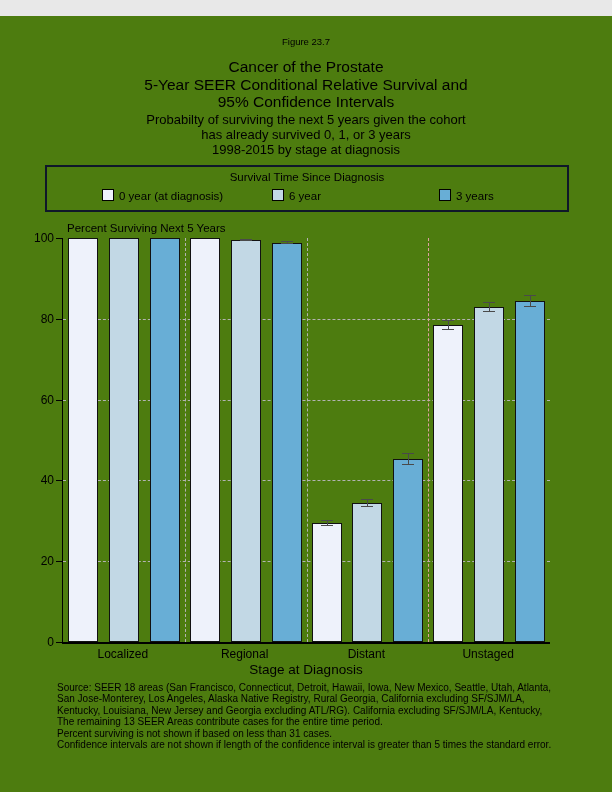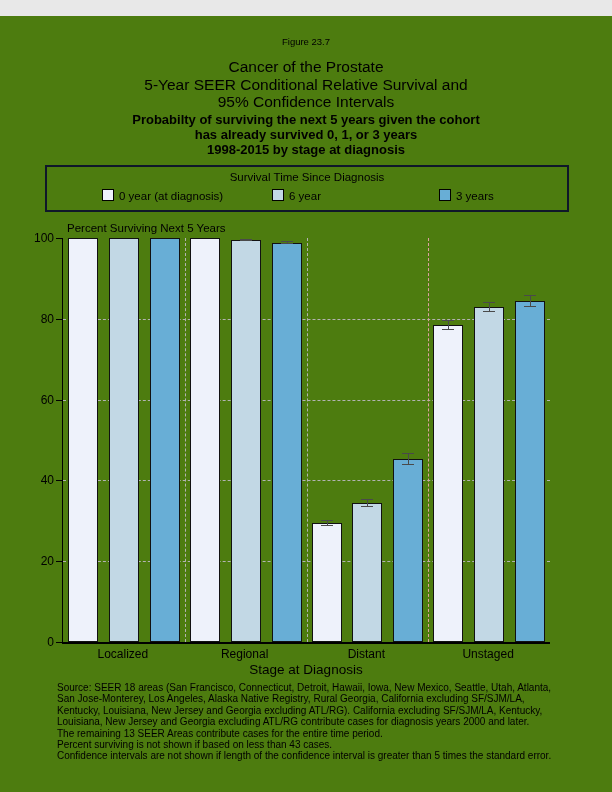--- a/index.html
+++ b/index.html
@@ -3,21 +3,21 @@
 <meta charset="utf-8">
 <style>
   html,body{margin:0;padding:0;background:#e8e8e8;}
   .page{
     position:relative;width:612px;height:792px;background:#4d7c0f;margin:16px auto;
     font-family:"Liberation Sans","DejaVu Sans",sans-serif;color:#000;overflow:hidden;
   }
   .centered{position:absolute;left:0;width:612px;text-align:center;}
   .fig-label{top:20px;font-size:9.5px;}
   .t-main{font-size:15.5px;}
-  .t-sub{font-size:13px;font-weight:bold;}
+  .t-sub{font-size:13px;}
   .legend-box{position:absolute;left:45px;top:149px;width:520px;height:43px;border:2px solid #0f172a;}
   .legend-title{position:absolute;top:4px;left:0;width:100%;text-align:center;font-size:11.5px;}
   .legend-entry{position:absolute;top:22px;height:13px;font-size:11.5px;white-space:nowrap;}
   .legend-swatch{display:inline-block;width:10px;height:10px;border:1px solid #000;vertical-align:-1px;margin-right:5px;}
   .plot{position:absolute;left:62px;top:222px;width:487px;height:404px;
         border-left:1px solid #000;border-bottom:2px solid #000;box-sizing:content-box;}
   .plot-title{position:absolute;left:4px;top:-16px;font-size:11.5px;white-space:nowrap;}
   .gridline{position:absolute;left:0;width:100%;border-top:1px dashed #b3b3b3;height:0;}
   .separator{position:absolute;top:0;height:100%;width:0;border-left:1px dashed #b3b3b3;}
   .bar{position:absolute;bottom:0;width:30px;border:1px solid #111;box-sizing:border-box;}
@@ -136,19 +136,18 @@
       <div class="xcat-label" style="left: 311.375px;">Distant</div>
       <div class="xcat-label" style="left: 433.125px;">Unstaged</div>
     </div>
 
   <div class="centered xaxis-title">Stage at Diagnosis</div>
 
   <div class="footer" id="footer">
       <div>Source:  SEER 18 areas (San Francisco, Connecticut, Detroit, Hawaii, Iowa, New Mexico, Seattle, Utah, Atlanta,</div>
       <div>San Jose-Monterey, Los Angeles, Alaska Native Registry, Rural Georgia, California excluding SF/SJM/LA,</div>
       <div>Kentucky, Louisiana, New Jersey and Georgia excluding ATL/RG). California excluding SF/SJM/LA, Kentucky,</div>
-      <div>Louisiana, New Jersey and Georgia excluding ATL/RG contribute cases for diagnosis years 2000 and later.</div>
       <div>The remaining 13 SEER Areas contribute cases for the entire time period.</div>
-      <div>Percent surviving is not shown if based on less than 43 cases.</div>
+      <div>Percent surviving is not shown if based on less than 31 cases.</div>
       <div>Confidence intervals are not shown if length of the confidence interval is greater than 5 times the standard error.</div>
     </div>
 
 </div>
 
 </body></html>

